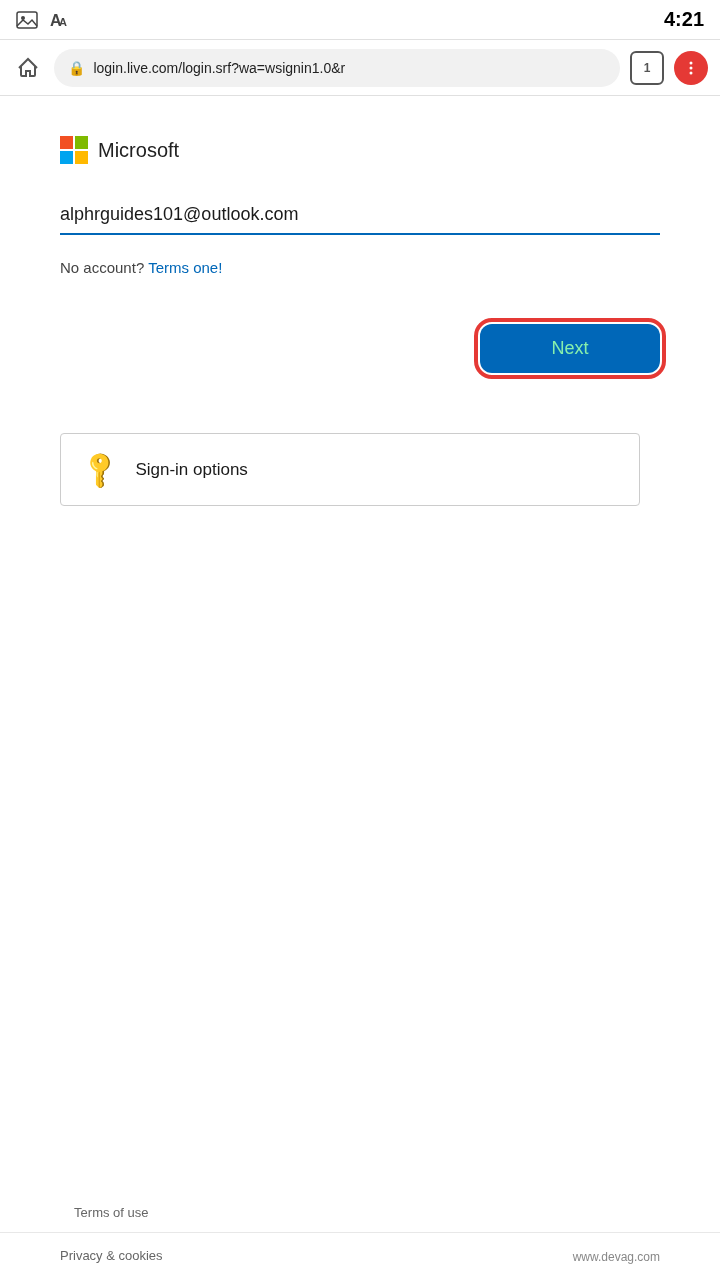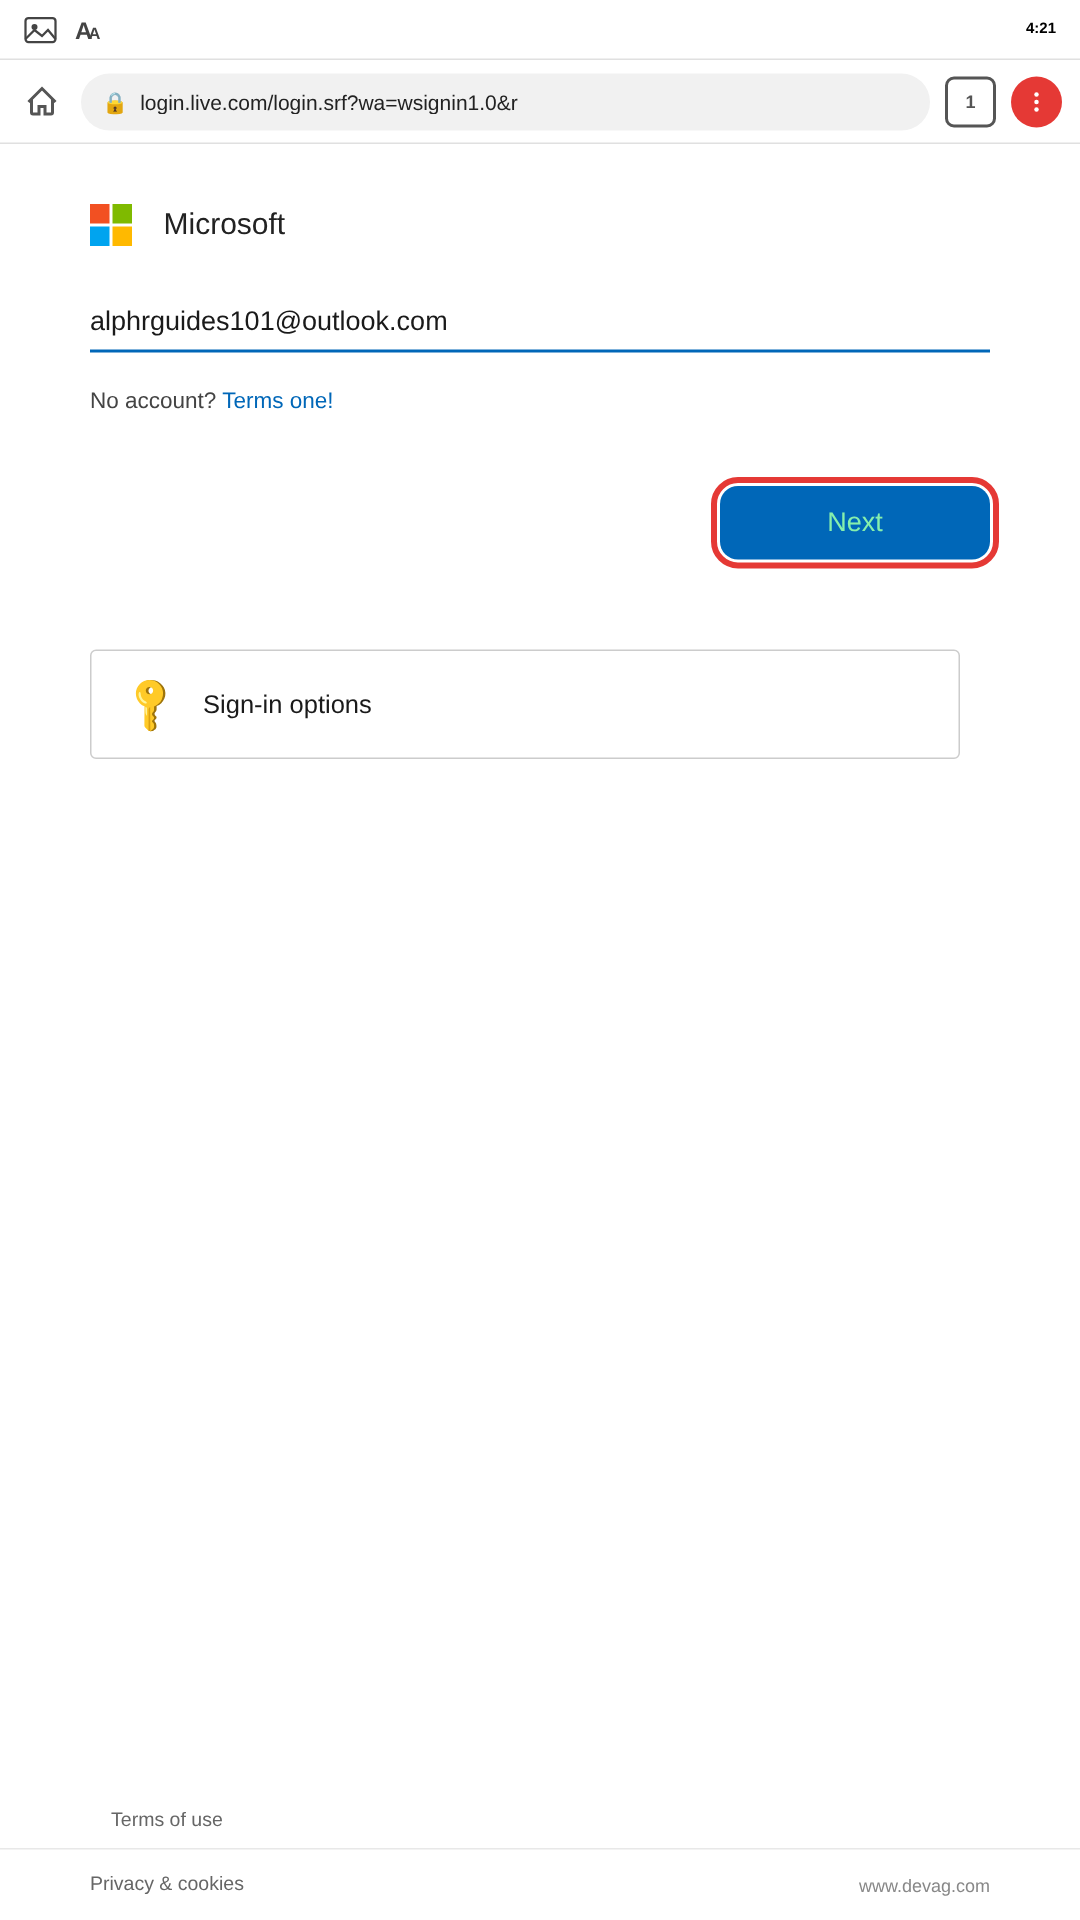--- a/index.html
+++ b/index.html
@@ -29,21 +29,21 @@
       align-items: center;
     }
     .status-icon {
       width: 22px;
       height: 22px;
       display: flex;
       align-items: center;
       justify-content: center;
     }
     .status-time {
-      font-size: 10px;
+      font-size: 20px;
       font-weight: 600;
       color: #000;
     }
 
     
     .address-bar {
       height: 56px;
       background: #fff;
       display: flex;
       align-items: center;
@@ -111,21 +111,21 @@
       flex: 1;
       padding: 40px 60px 40px 60px;
       display: flex;
       flex-direction: column;
     }
 
     
     .ms-logo {
       display: flex;
       align-items: center;
-      gap: 21px;
+      gap: 10px;
       margin-bottom: 32px;
     }
     .ms-grid {
       width: 28px;
       height: 28px;
       display: grid;
       grid-template-columns: 1fr 1fr;
       grid-template-rows: 1fr 1fr;
       gap: 2px;
     }

